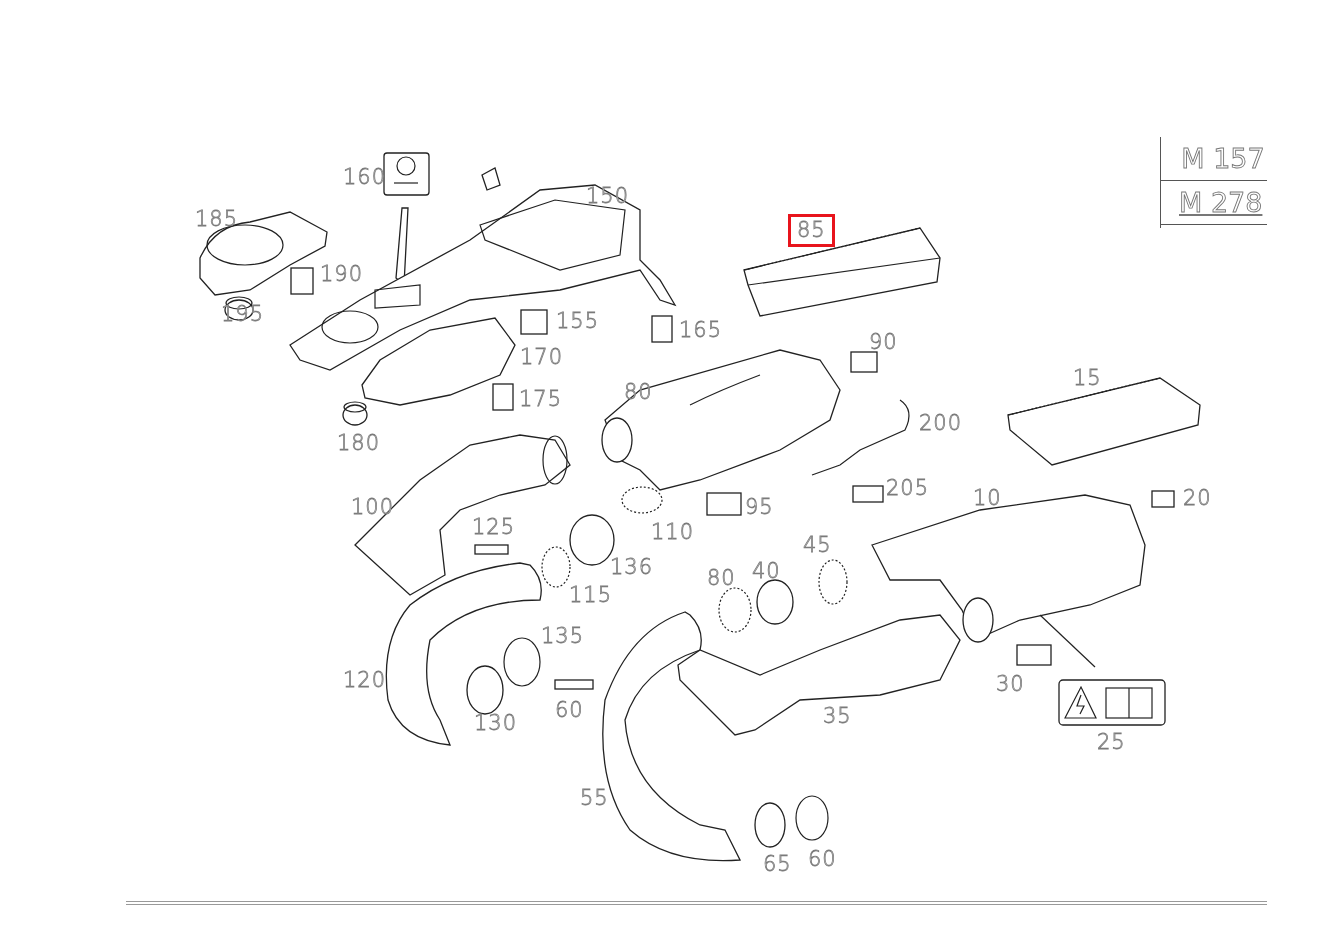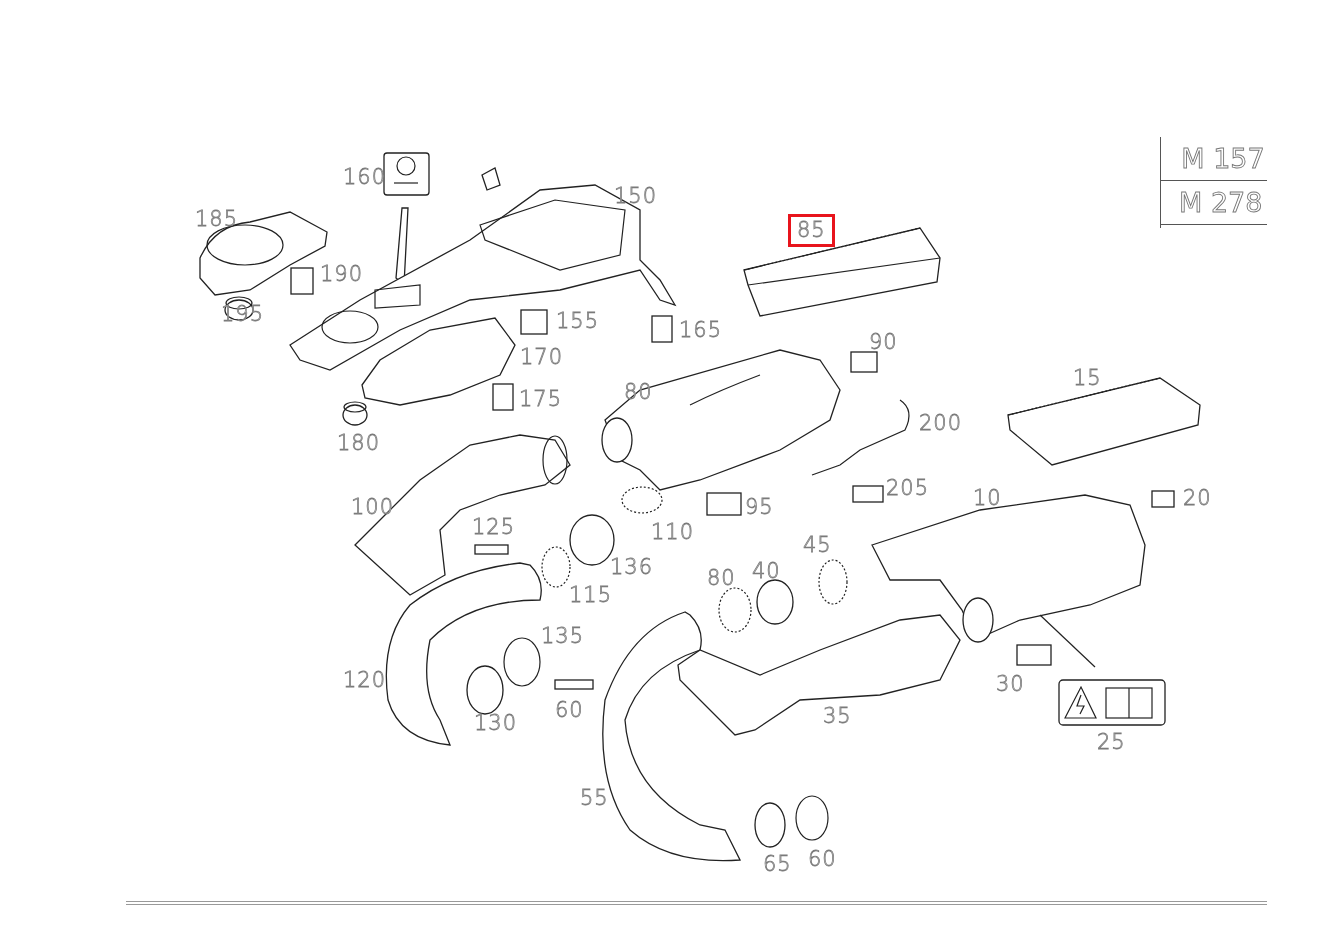--- a/index.html
+++ b/index.html
@@ -5,21 +5,21 @@
   html, body { margin:0; padding:0; background:#ffffff; }
   body { width:1326px; height:937px; position:relative; overflow:hidden; font-family:"DejaVu Sans", sans-serif; }
   .canvas { position:absolute; left:0; top:0; width:1326px; height:937px; }
   .lbl { position:absolute; font-family:"DejaVu Sans", sans-serif; font-size:21px; font-weight:300; color:#fff;
          -webkit-text-stroke:0.8px #7a7a7a; letter-spacing:1px; line-height:1; cursor:pointer; white-space:nowrap; }
   .lbl.hl { outline:3px solid #e8141c; outline-offset:3px; padding:0 3px; }
   .engine-box { position:absolute; left:1160px; top:137px; width:106px; height:91px; border-left:1.5px solid #555; }
   .engine-row { position:absolute; left:0; width:106px; height:44px; font-size:27px; color:#fff; -webkit-text-stroke:0.9px #777;
                 font-family:"DejaVu Sans", sans-serif; padding-left:18px; box-sizing:border-box; line-height:44px; cursor:pointer; }
   .engine-row.r1 { top:0; border-bottom:1.5px solid #555;text-align:center; }
-  .engine-row.r2 { top:44px; border-bottom:1.5px solid #555; }
+  .engine-row.r2 { top:44px; border-bottom:1.5px solid #555;text-decoration:underline; }
   .footer-rule { position:absolute; left:126px; top:901px; width:1141px; height:4px; border-top:1.5px solid #999; border-bottom:1.5px solid #999; box-sizing:border-box; }
   svg .p { fill:#fff; stroke:#222; stroke-width:1.3; }
   svg .l { fill:none; stroke:#222; stroke-width:1.2; }
   svg .d { fill:none; stroke:#222; stroke-width:1.2; stroke-dasharray:2 2; }
 </style>
 </head>
 <body>
 
 <div class="canvas">
   <svg width="1326" height="937" viewBox="0 0 1326 937">
@@ -155,21 +155,21 @@
   <span class="lbl" style="left:869px;top:332px">90</span>
   <span class="lbl" style="left:745px;top:497px">95</span>
   <span class="lbl" style="left:351px;top:497px">100</span>
   <span class="lbl" style="left:610px;top:557px">136</span>
   <span class="lbl" style="left:651px;top:522px">110</span>
   <span class="lbl" style="left:569px;top:585px">115</span>
   <span class="lbl" style="left:343px;top:670px">120</span>
   <span class="lbl" style="left:472px;top:517px">125</span>
   <span class="lbl" style="left:474px;top:713px">130</span>
   <span class="lbl" style="left:541px;top:626px">135</span>
-  <span class="lbl" style="left:614px;top:186px">150</span>
+  <span class="lbl" style="left:586px;top:186px">150</span>
   <span class="lbl" style="left:556px;top:311px">155</span>
   <span class="lbl" style="left:343px;top:167px">160</span>
   <span class="lbl" style="left:679px;top:320px">165</span>
   <span class="lbl" style="left:520px;top:347px">170</span>
   <span class="lbl" style="left:519px;top:389px">175</span>
   <span class="lbl" style="left:337px;top:433px">180</span>
   <span class="lbl" style="left:195px;top:209px">185</span>
   <span class="lbl" style="left:320px;top:264px">190</span>
   <span class="lbl" style="left:221px;top:304px">195</span>
   <span class="lbl" style="left:919px;top:413px">200</span>

